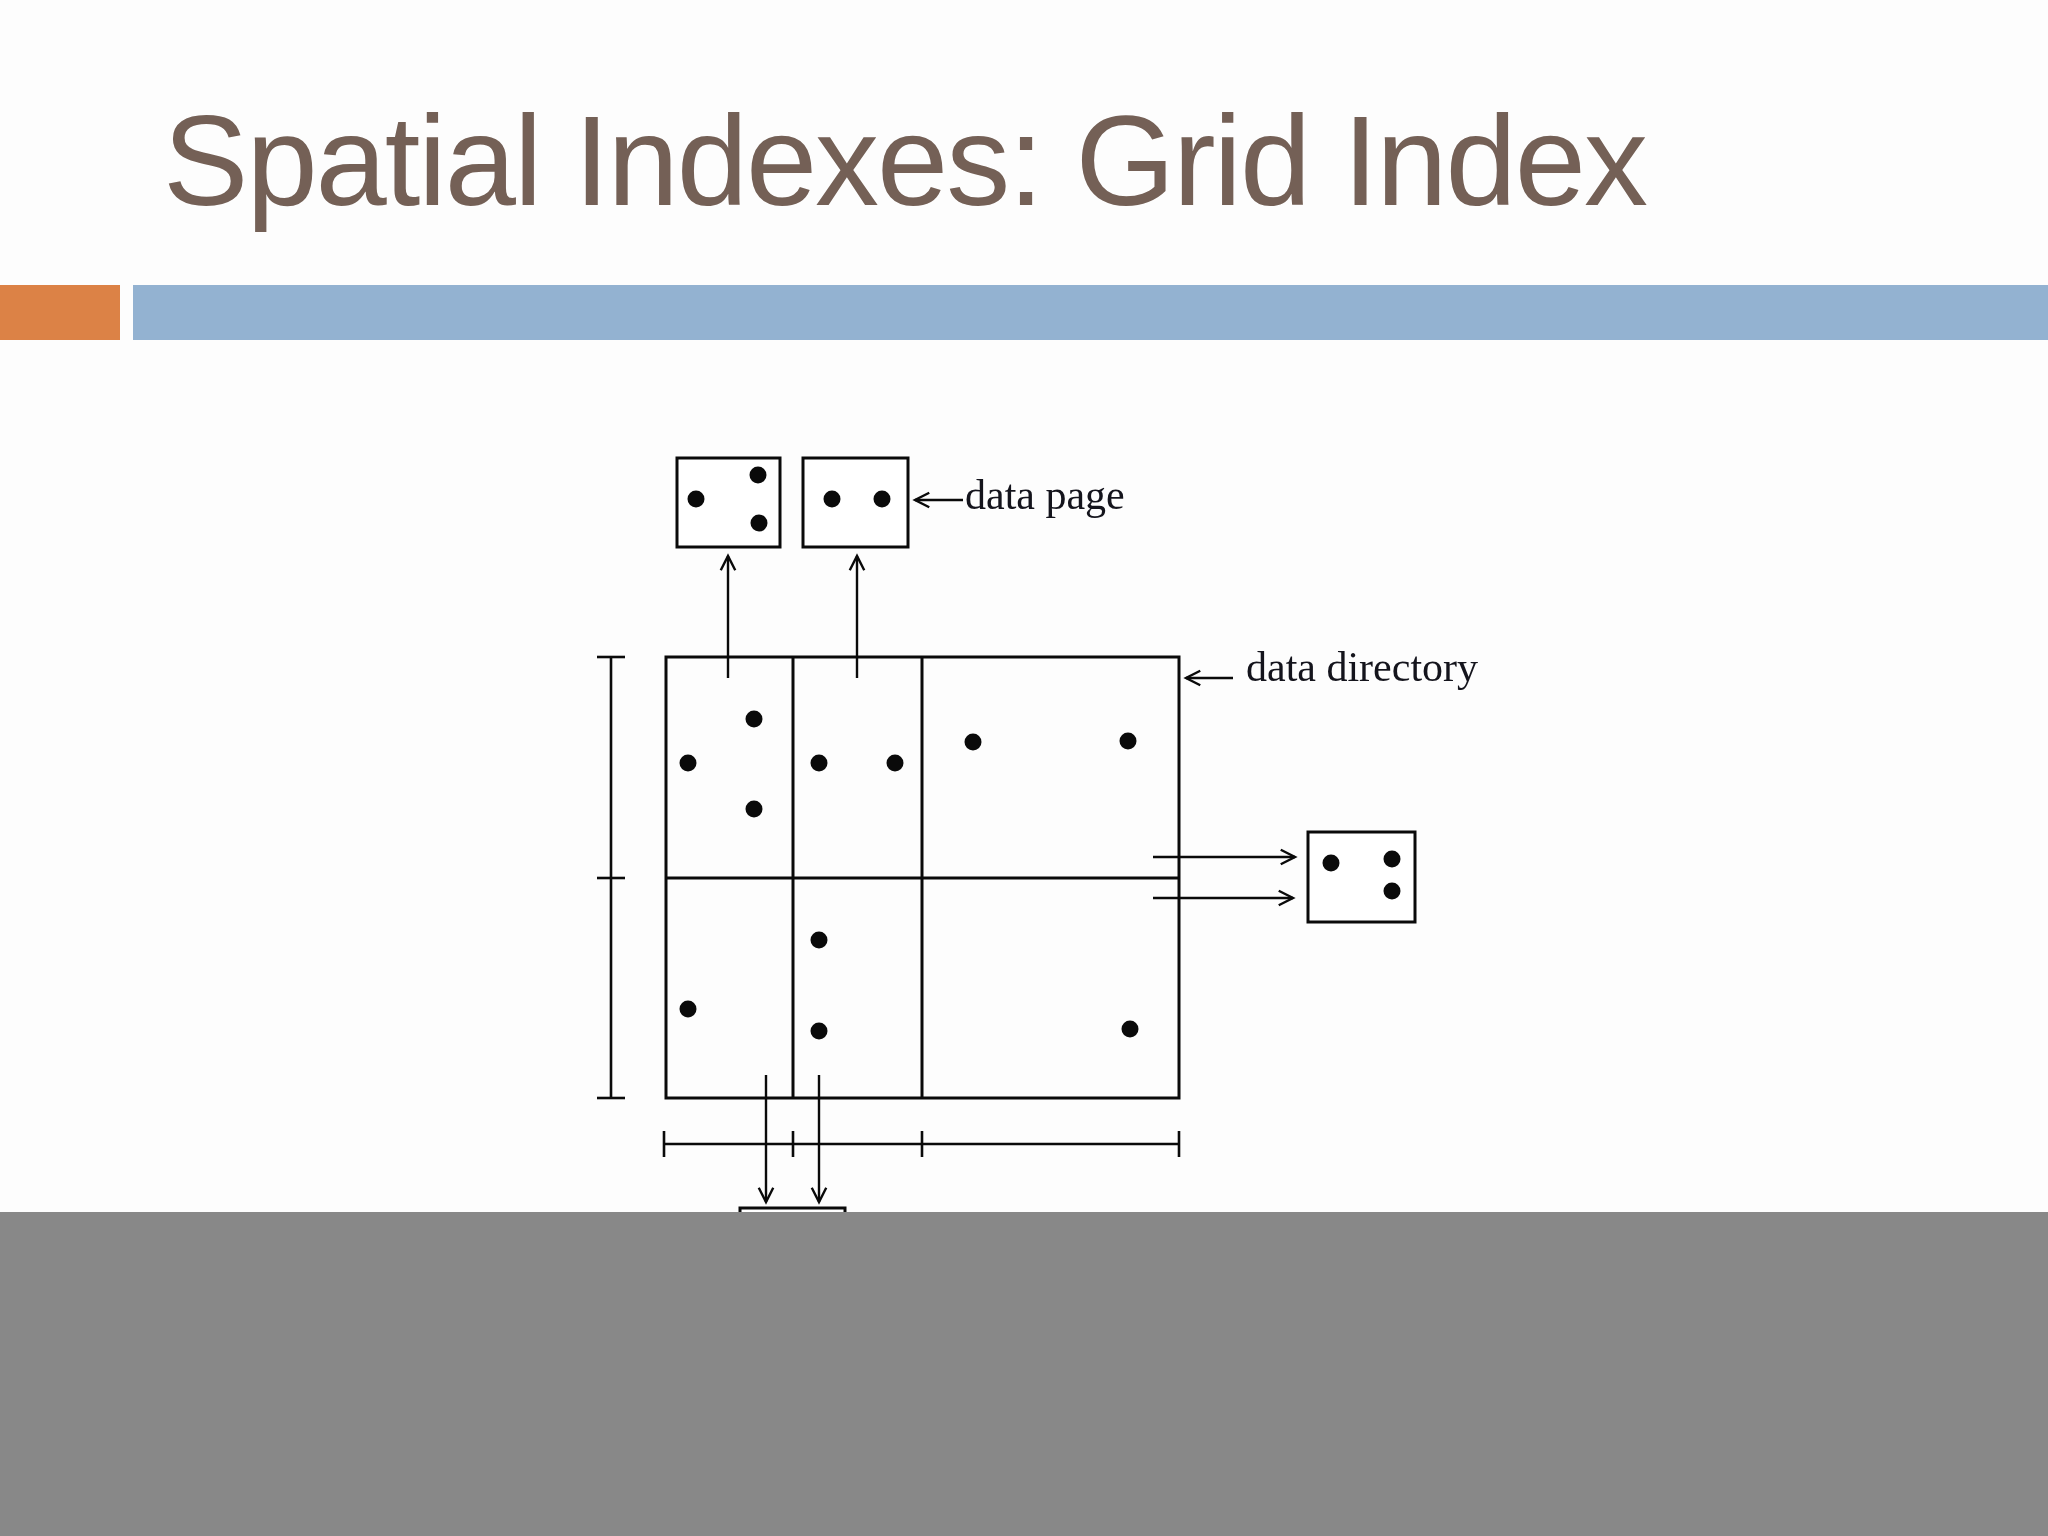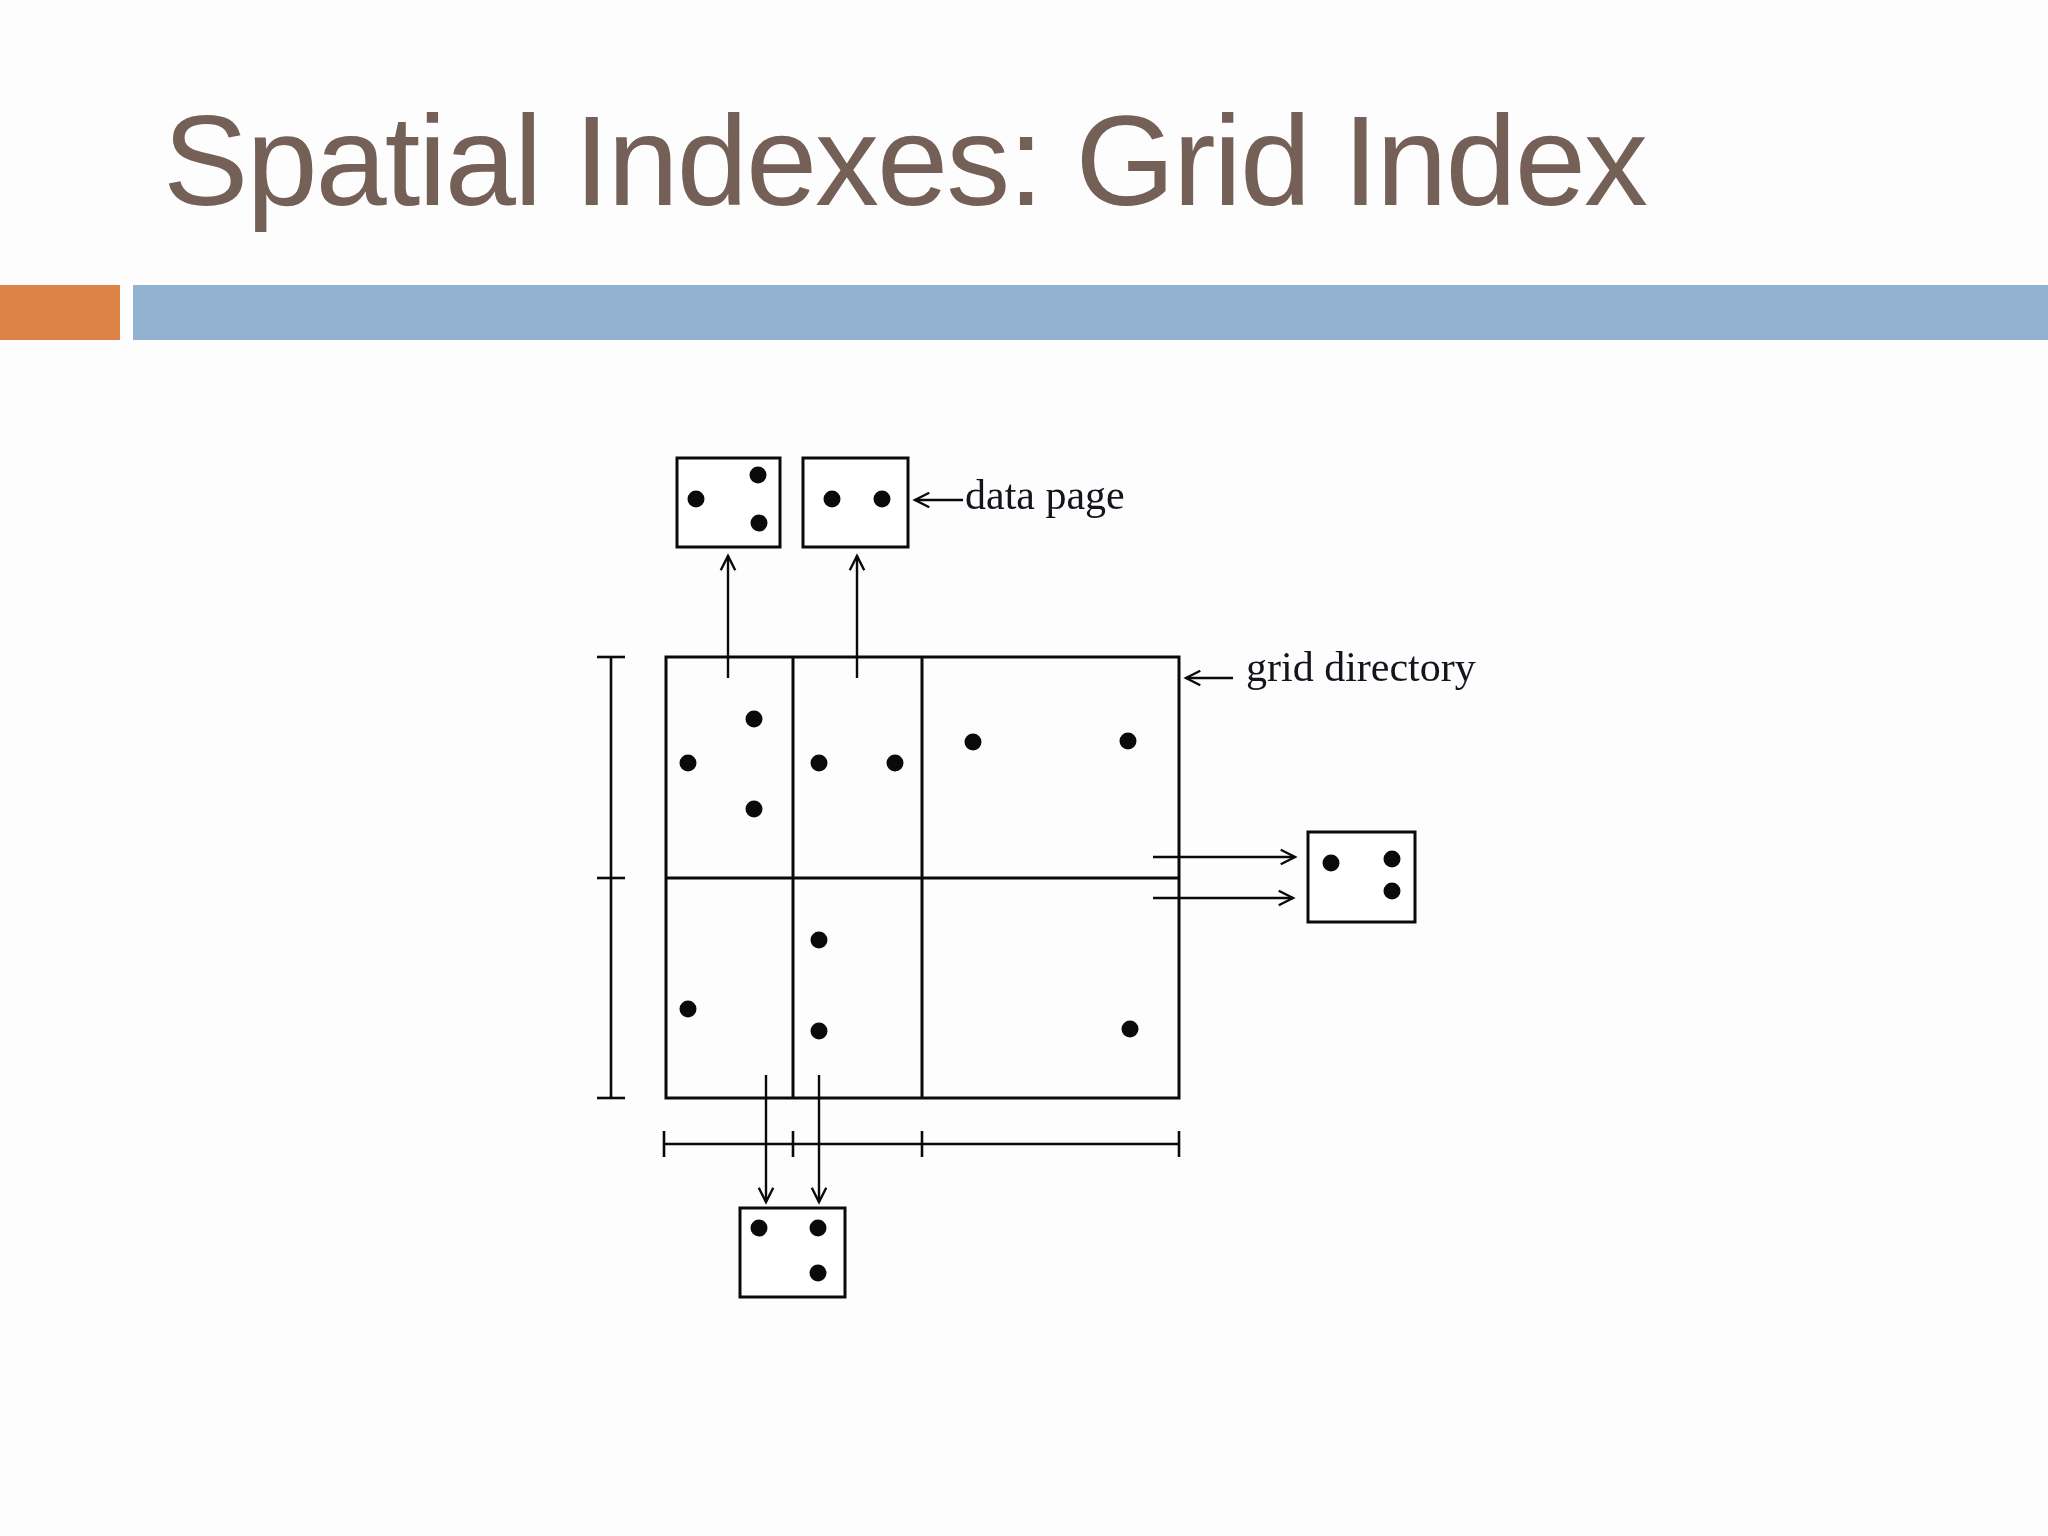--- a/index.html
+++ b/index.html
@@ -1,18 +1,18 @@
 <!DOCTYPE html>
 <html style="--title-color: #746056; --accent-orange: #dc8246; --accent-blue: #93b2d1; --ink: #14141c; --bg: #fdfdfd;"><head>
 <meta charset="utf-8">
 <style>
   html,body{margin:0;padding:0;background:#888;}
   .slide{
     position:relative;
-    width:2048px;height:1536px;
+    width:2048px;height:1212px;
     background:var(--bg,#fdfdfd);
     overflow:hidden;
     font-family:"Liberation Sans", sans-serif;
   }
   .title{
     position:absolute;
     left:163px;top:97px;
     margin:0;
     font-family:"Liberation Sans", sans-serif;
     font-weight:400;
@@ -100,14 +100,14 @@
       <circle cx="895" cy="763" r="8.5" fill="#0a0a0a"></circle>
       <circle cx="973" cy="742" r="8.5" fill="#0a0a0a"></circle>
       <circle cx="1128" cy="741" r="8.5" fill="#0a0a0a"></circle>
       <circle cx="688" cy="1009" r="8.5" fill="#0a0a0a"></circle>
       <circle cx="819" cy="940" r="8.5" fill="#0a0a0a"></circle>
       <circle cx="819" cy="1031" r="8.5" fill="#0a0a0a"></circle>
       <circle cx="1130" cy="1029" r="8.5" fill="#0a0a0a"></circle>
     </svg>
 
   <div class="lbl lbl-datapage">data page</div>
-  <div class="lbl lbl-griddir">grid directory</div>
+  <div class="lbl lbl-griddir">data directory</div>
 </div>
 
 </body></html>

